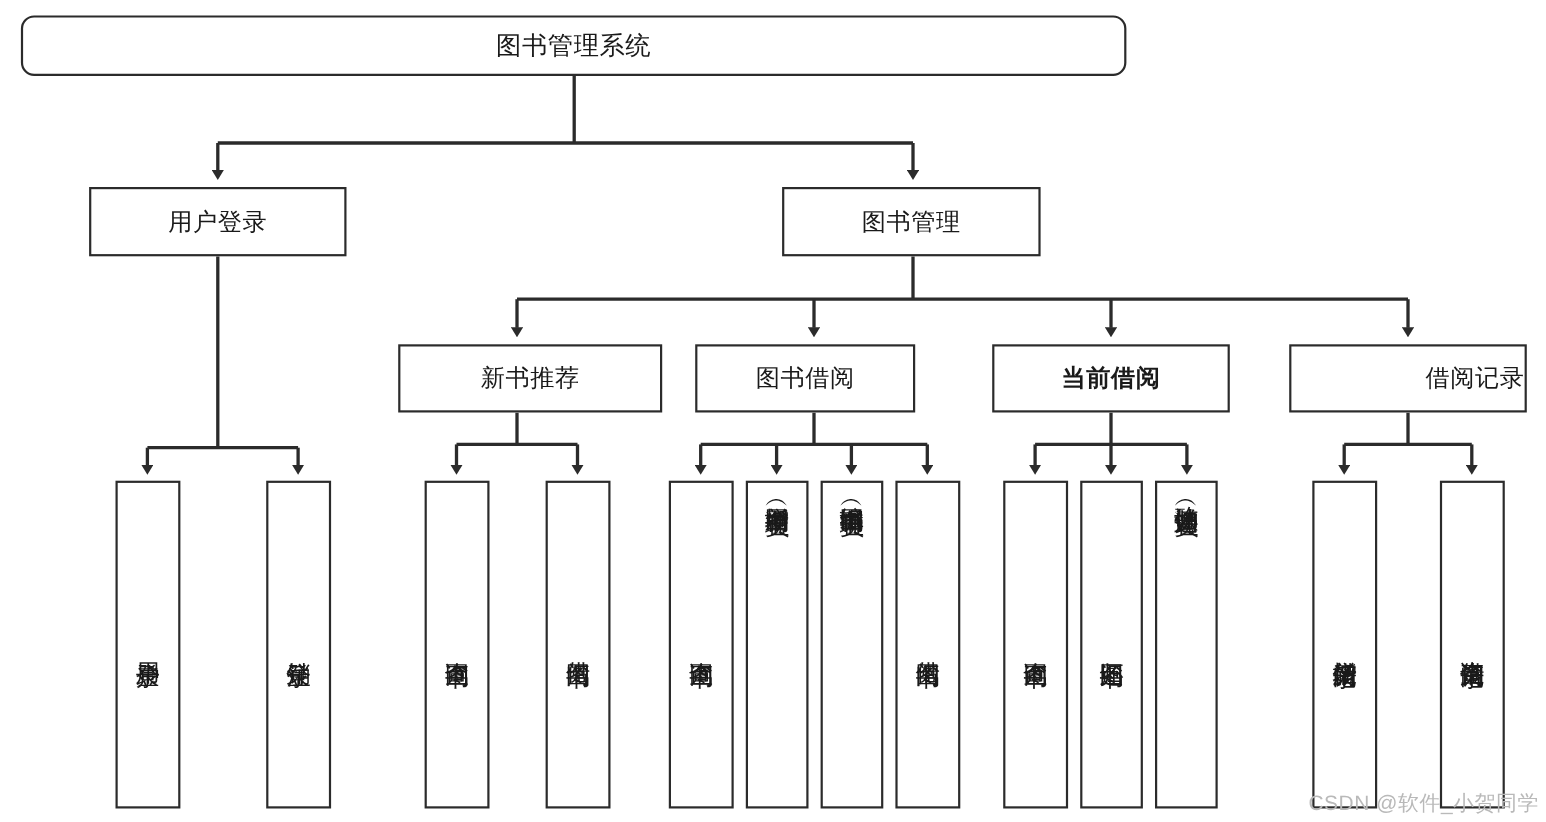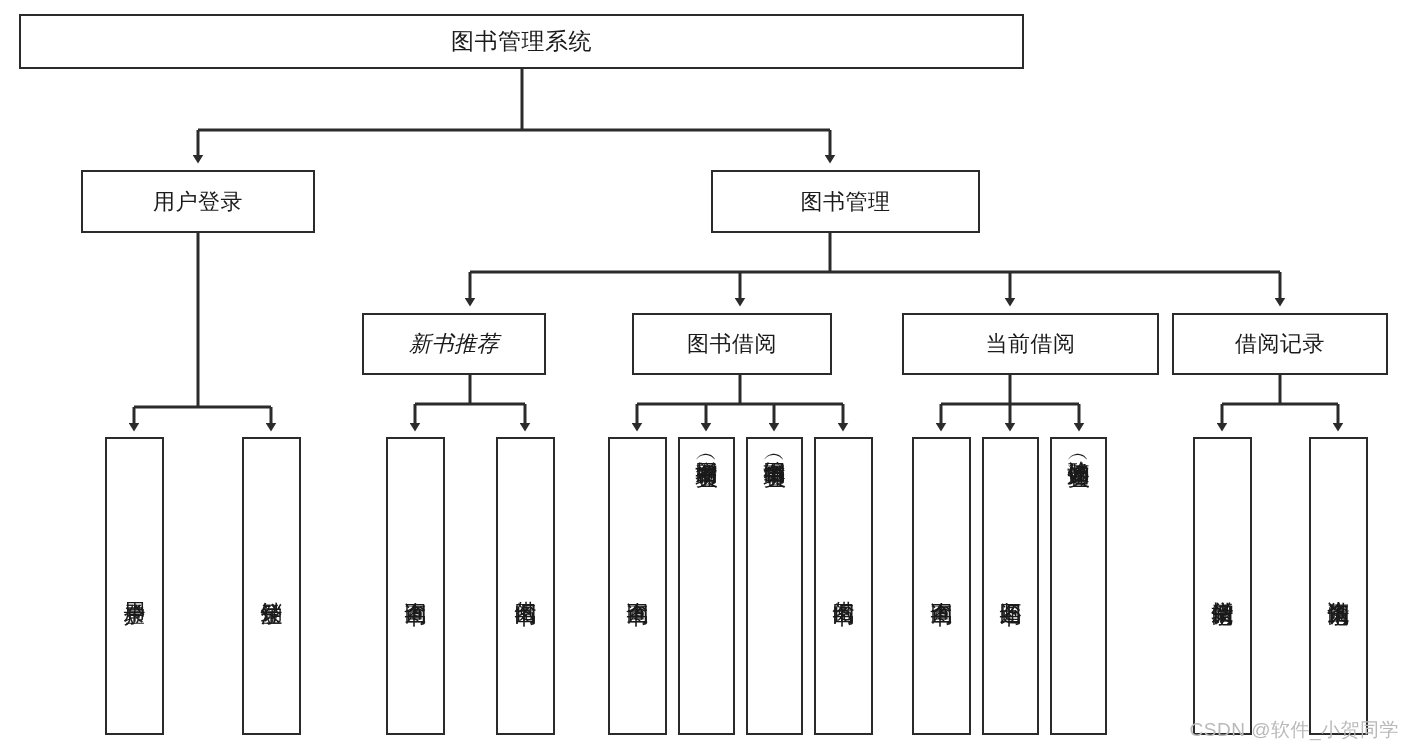--- a/index.html
+++ b/index.html
@@ -127,41 +127,41 @@
       <path d="M1010,404 L1010,423" marker-end="url(#arrow)"></path>
       <path d="M1079,404 L1079,423" marker-end="url(#arrow)"></path>
 
       <path d="M1280,375 L1280,404"></path>
       <path d="M1222,404 L1338,404"></path>
       <path d="M1222,404 L1222,423" marker-end="url(#arrow)"></path>
       <path d="M1338,404 L1338,423" marker-end="url(#arrow)"></path>
     </g>
   </svg>
 
-  <div class="node horiz root" style="left:19px; top:14px; width:1005px; height:55px;">
+  <div class="node horiz root" style="left:19px; top:14px; width:1005px; height:55px;border-radius:12px;">
     <span class="label">图书管理系统</span>
   </div>
 
   <div class="node horiz" style="left:81px; top:170px; width:234px; height:63px;">
     <span class="label">用户登录</span>
   </div>
-  <div class="node horiz" style="left:711px; top:170px; width:269px; height:63px;">
+  <div class="node horiz" style="left:711px; top:170px; width:235px; height:63px;">
     <span class="label">图书管理</span>
   </div>
 
-  <div class="node horiz" style="left:362px; top:313px; width:184px; height:62px;font-style:italic;">
+  <div class="node horiz" style="left:362px; top:313px; width:240px; height:62px;">
     <span class="label">新书推荐</span>
   </div>
   <div class="node horiz" style="left:632px; top:313px; width:200px; height:62px;">
     <span class="label">图书借阅</span>
   </div>
-  <div class="node horiz" style="left:902px; top:313px; width:257px; height:62px;">
+  <div class="node horiz" style="left:902px; top:313px; width:216px; height:62px;font-weight:bold;">
     <span class="label">当前借阅</span>
   </div>
-  <div class="node horiz" style="left:1172px; top:313px; width:216px; height:62px;">
+  <div class="node horiz" style="left:1172px; top:313px; width:216px; height:62px;justify-content:flex-end;">
     <span class="label">借阅记录</span>
   </div>
 
   <div class="node vert center" style="left:105px; top:437px; width:59px; height:298px;">
     <span class="label">用户登录</span>
   </div>
   <div class="node vert center" style="left:242px; top:437px; width:59px; height:298px;">
     <span class="label">注销登录</span>
   </div>
 

